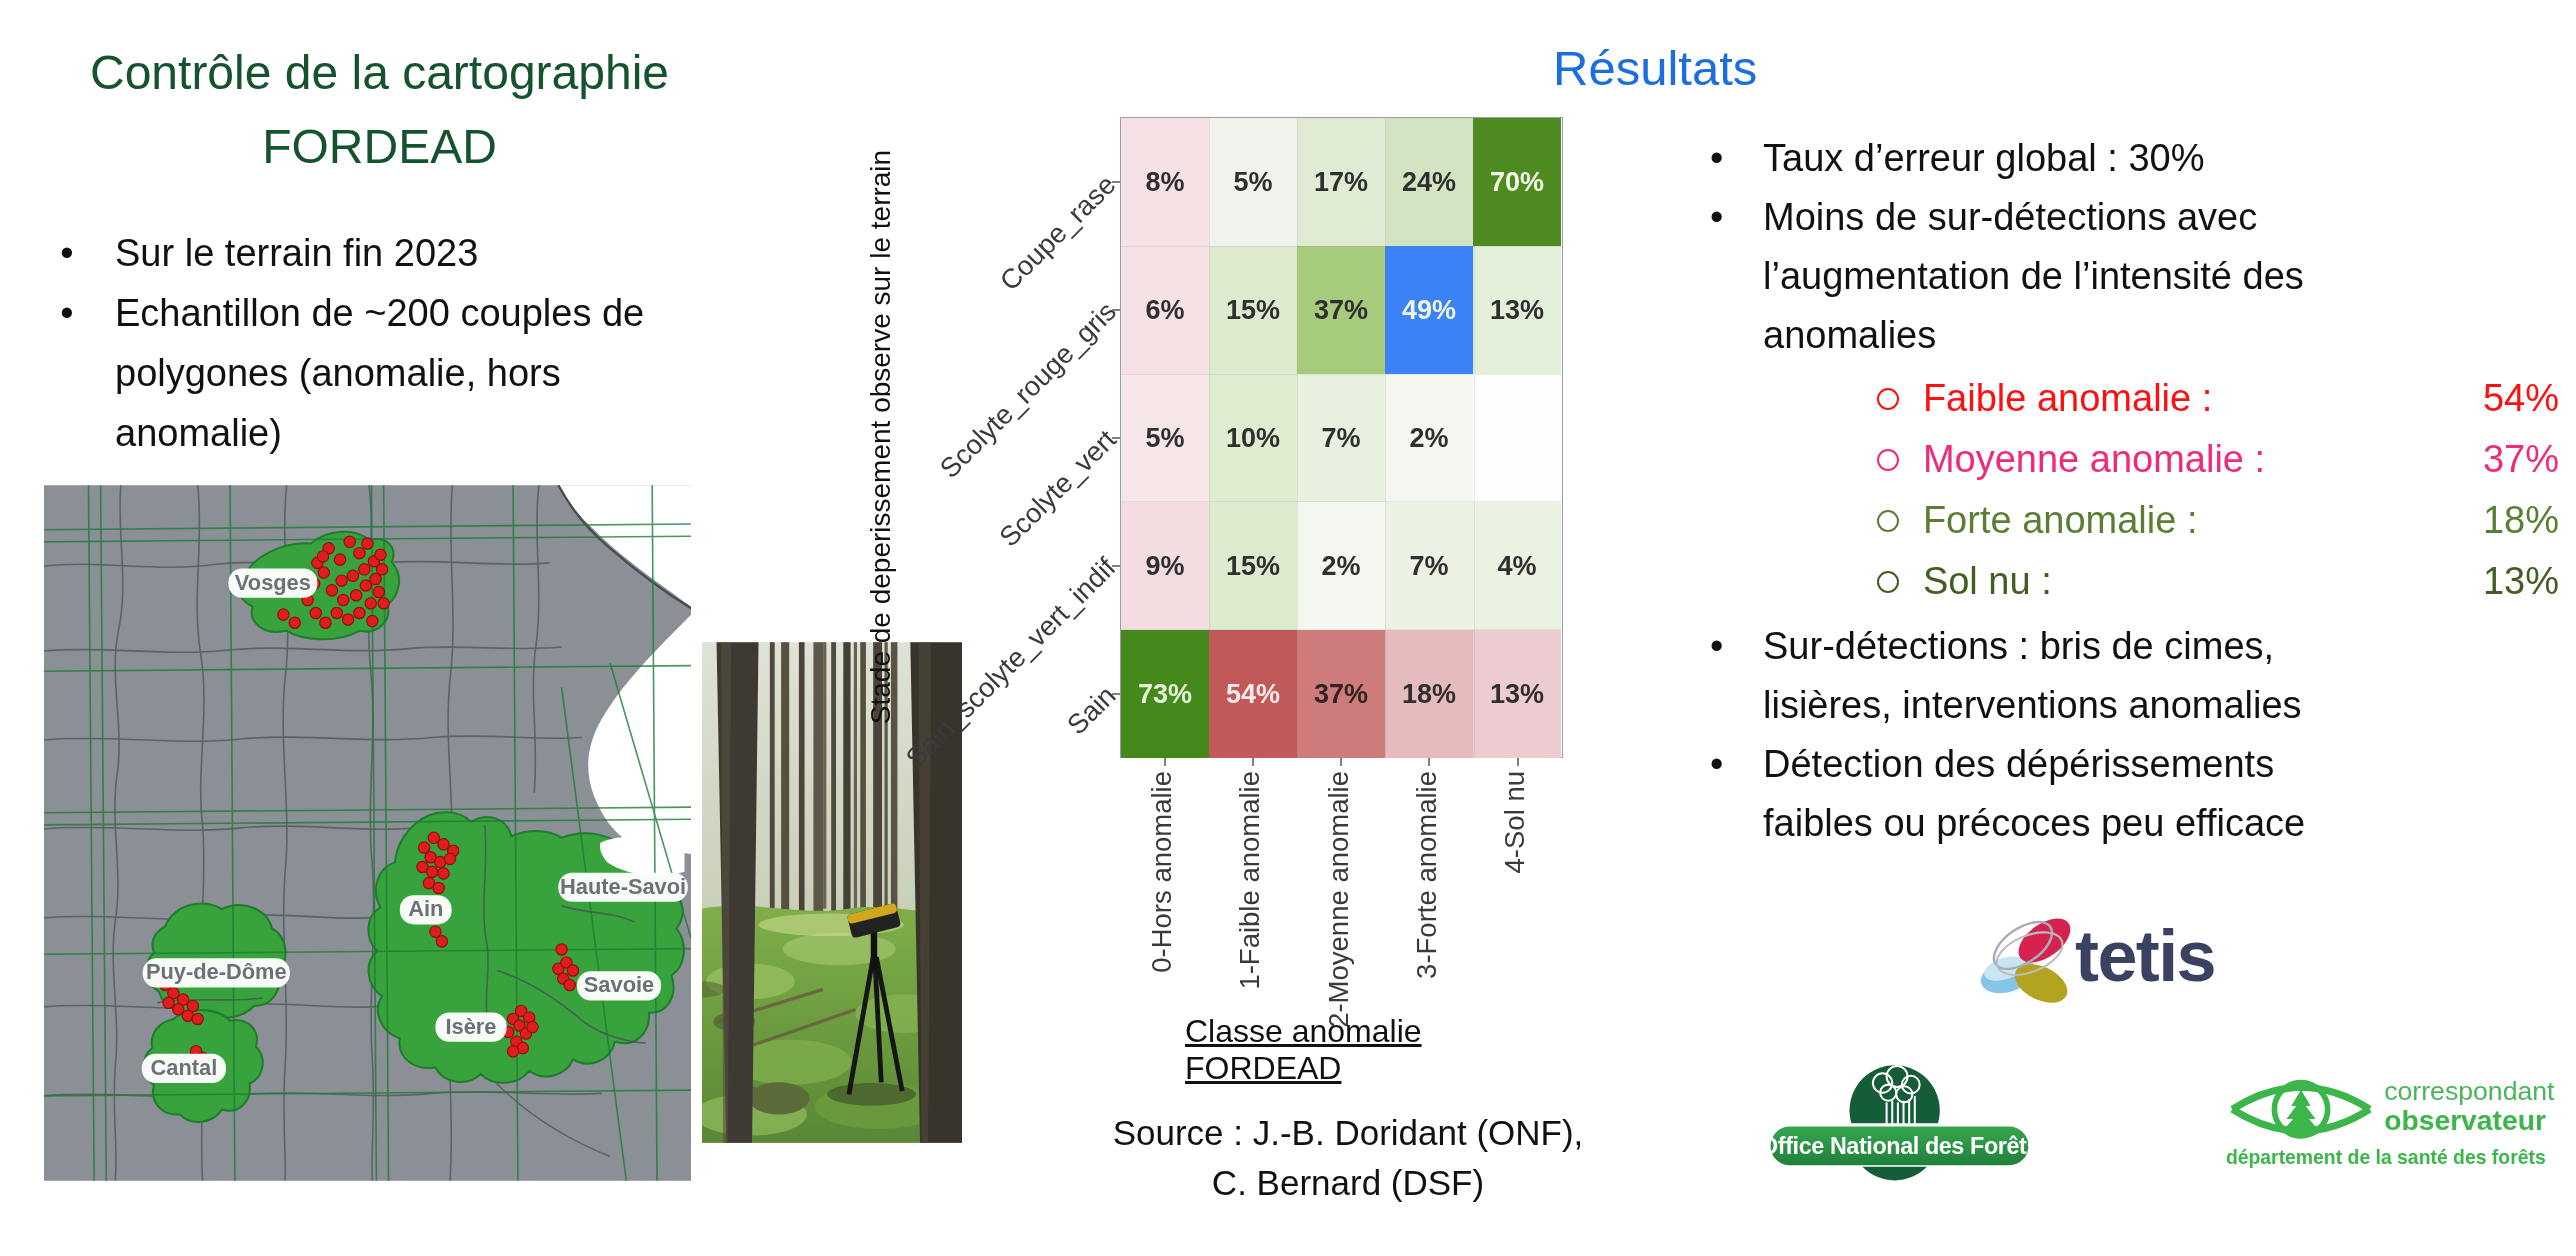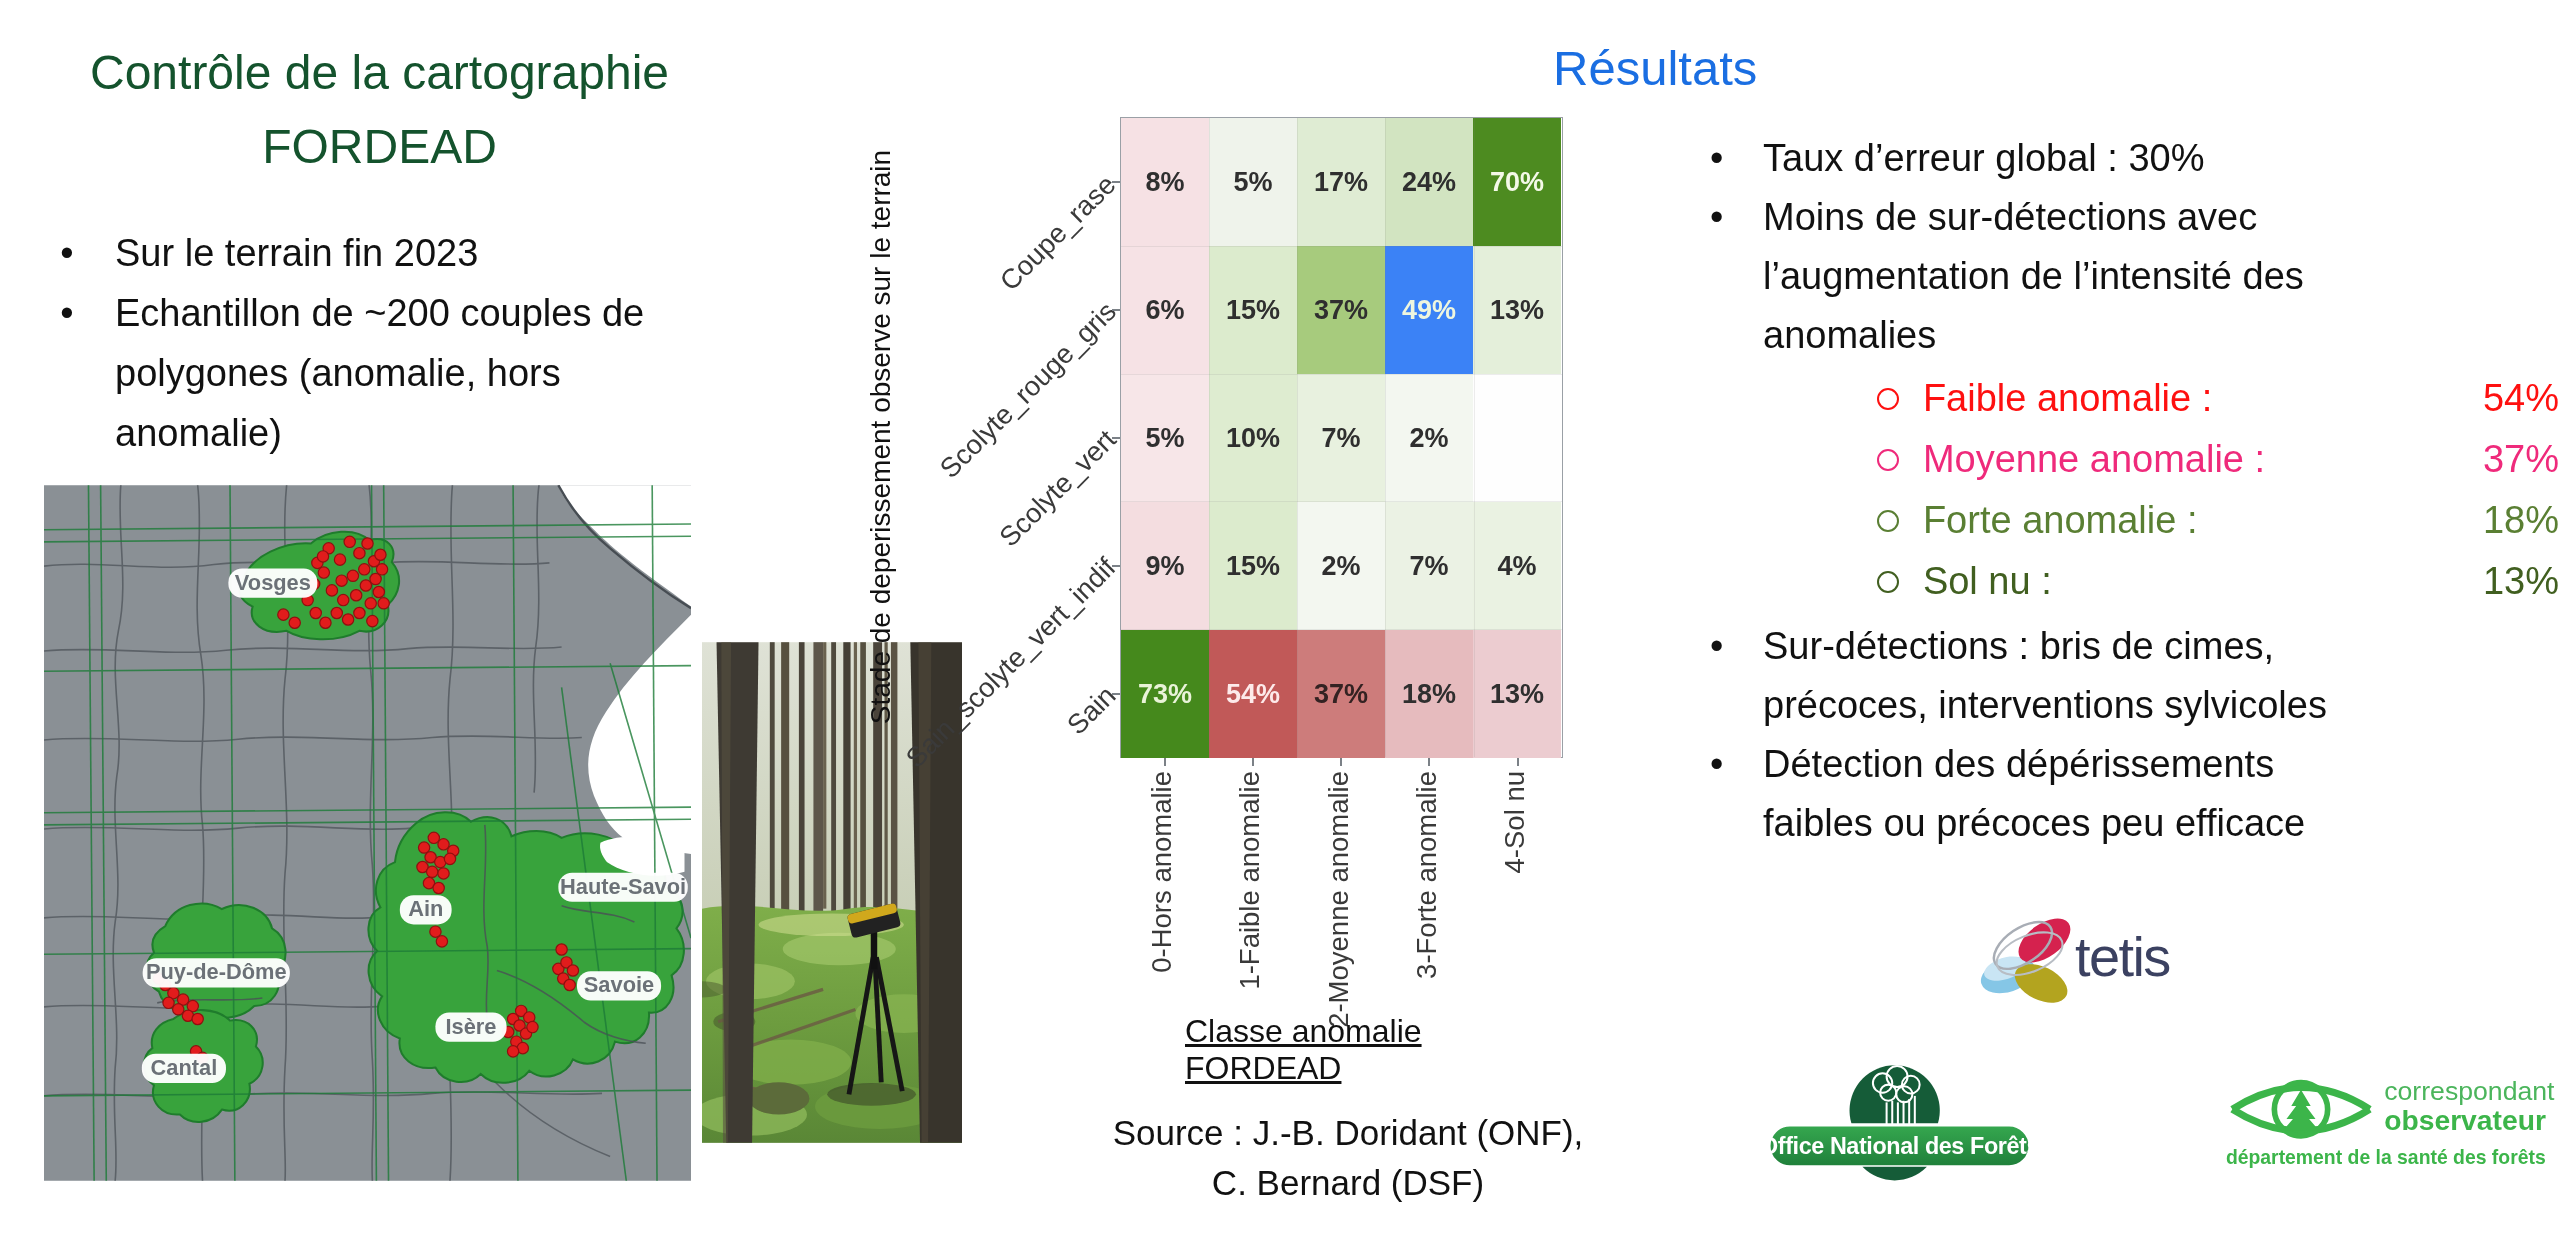--- a/index.html
+++ b/index.html
@@ -45,21 +45,21 @@
   #right-col li{position:relative;padding-left:65px;}
   #right-col li::before{content:"\2022";position:absolute;left:12px;top:0;}
   #rb-sub{margin:3.2px 0 4.9px 174px;width:687px;}
   .sub-row{display:flex;align-items:center;height:61px;font-size:38px;}
   .sub-marker{width:18px;height:18px;border-radius:50%;border:2.4px solid currentColor;
               margin:0 24px 0 4.9px;flex:0 0 auto;}
   .sub-label{flex:1 1 auto;white-space:nowrap;}
   .sub-value{flex:0 0 auto;}
   
   .tetis{position:absolute;left:1980px;top:904px;display:flex;align-items:center;}
-  .tetis-text{font-size:56px;font-weight:400;letter-spacing:-1.6px;line-height:105px;}
+  .tetis-text{font-size:72px;font-weight:700;letter-spacing:-1.6px;line-height:105px;}
   .onf{position:absolute;left:1717px;top:1054px;margin-left:48px;}
   .dsf{position:absolute;left:2224px;top:1064px;}
 </style>
 </head>
 <body>
 
 <div class="slide">
 
   <div class="left-title" style="color: #14532d;">
     <div>Contrôle de la cartographie</div>
@@ -421,21 +421,21 @@
         </div>
         <div class="sub-row" style="color: rgb(65, 95, 32);">
           <span class="sub-marker"></span>
           <span class="sub-label">Sol nu :</span>
           <span class="sub-value">13%</span>
         </div>
       </div>
     <ul id="rb-bottom">
         <li>
           <div>Sur-détections : bris de cimes,</div>
-          <div>précoces, interventions sylvicoles</div>
+          <div>lisières, interventions anomalies</div>
         </li>
         <li>
           <div>Détection des dépérissements</div>
           <div>faibles ou précoces peu efficace</div>
         </li>
       </ul>
   </div>
 
   <div class="tetis">
     <svg width="95" height="104" viewBox="0 0 115 120">

